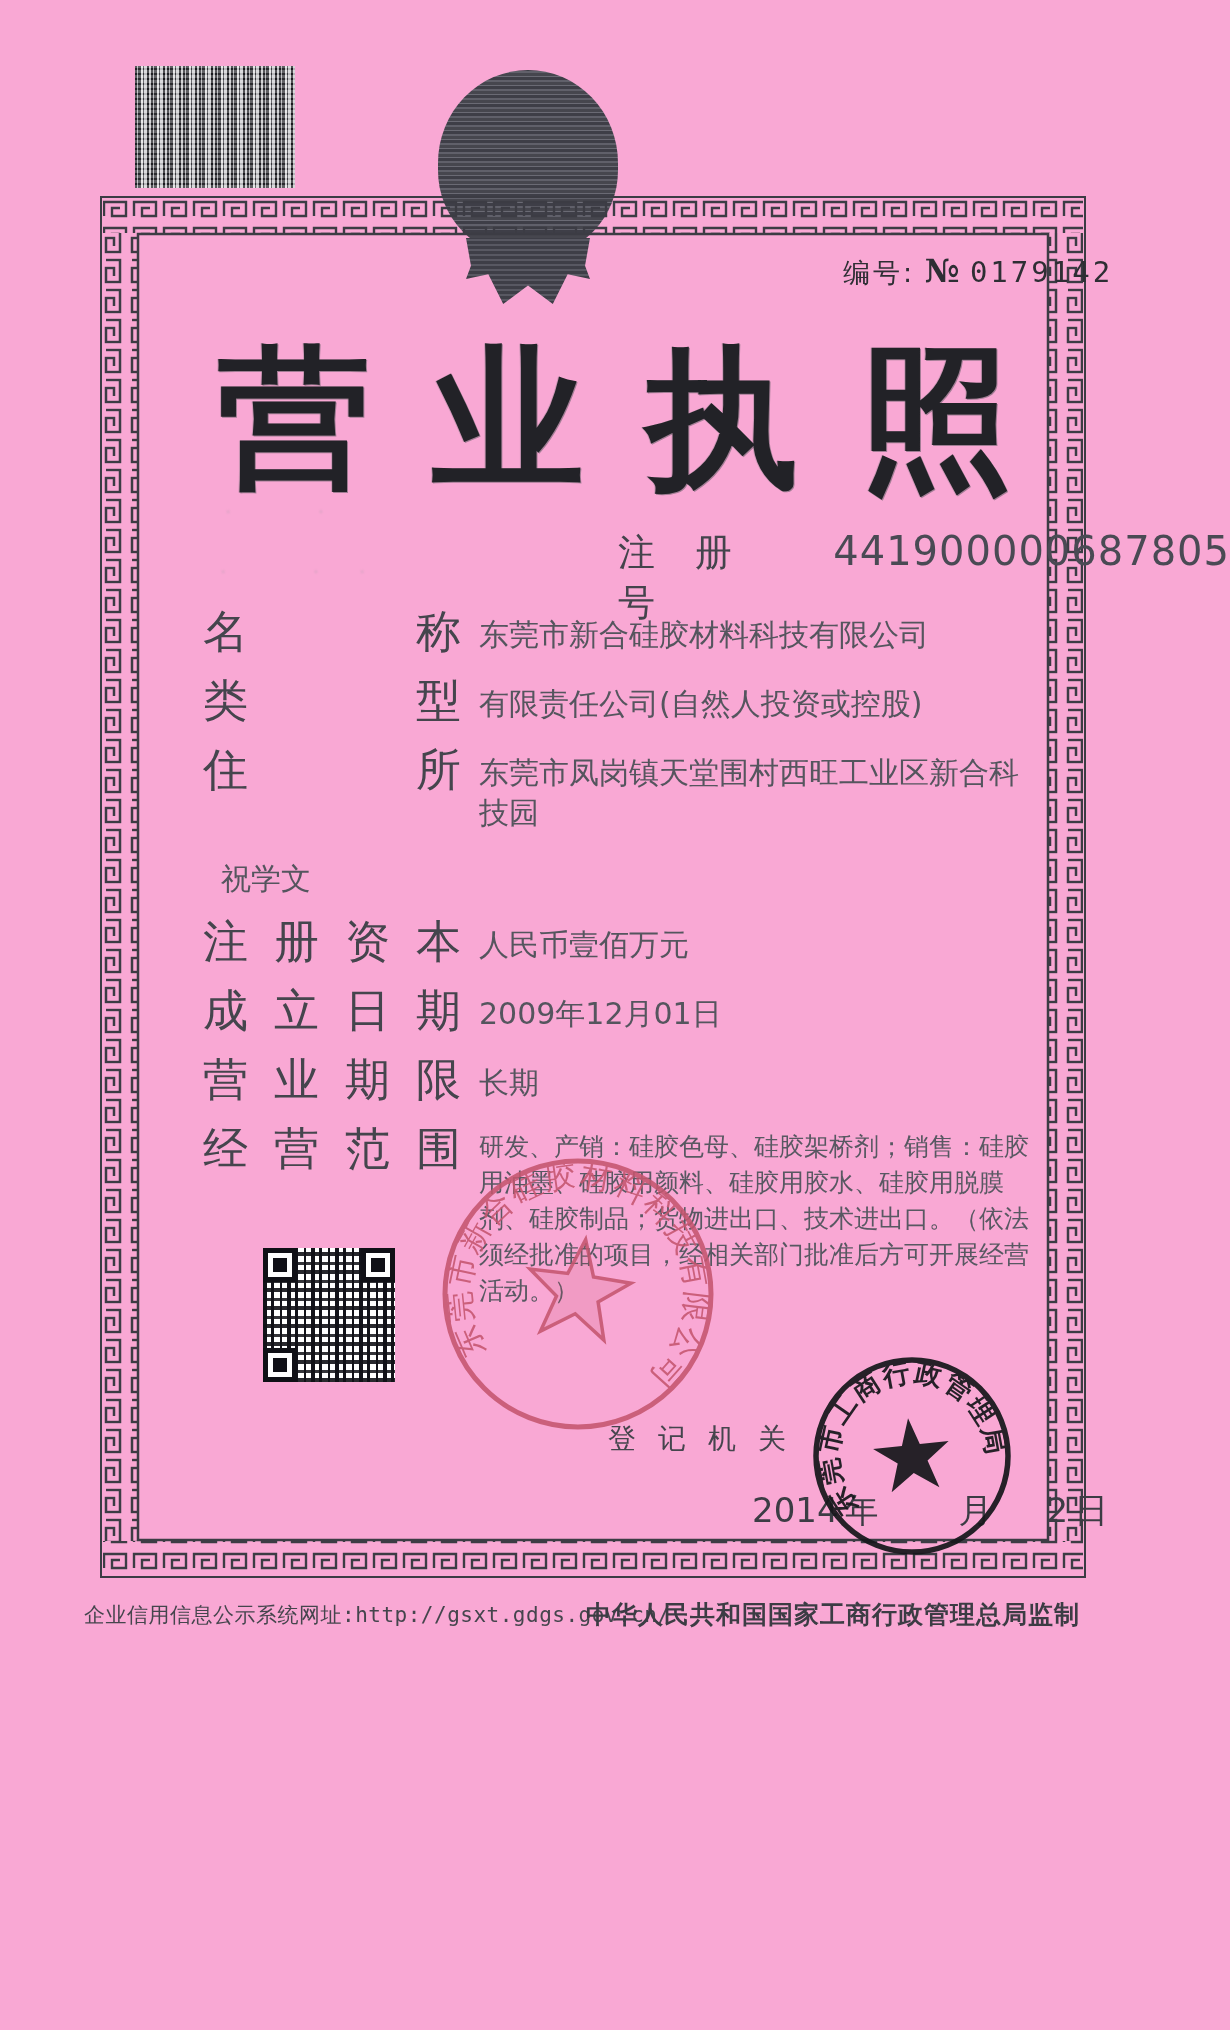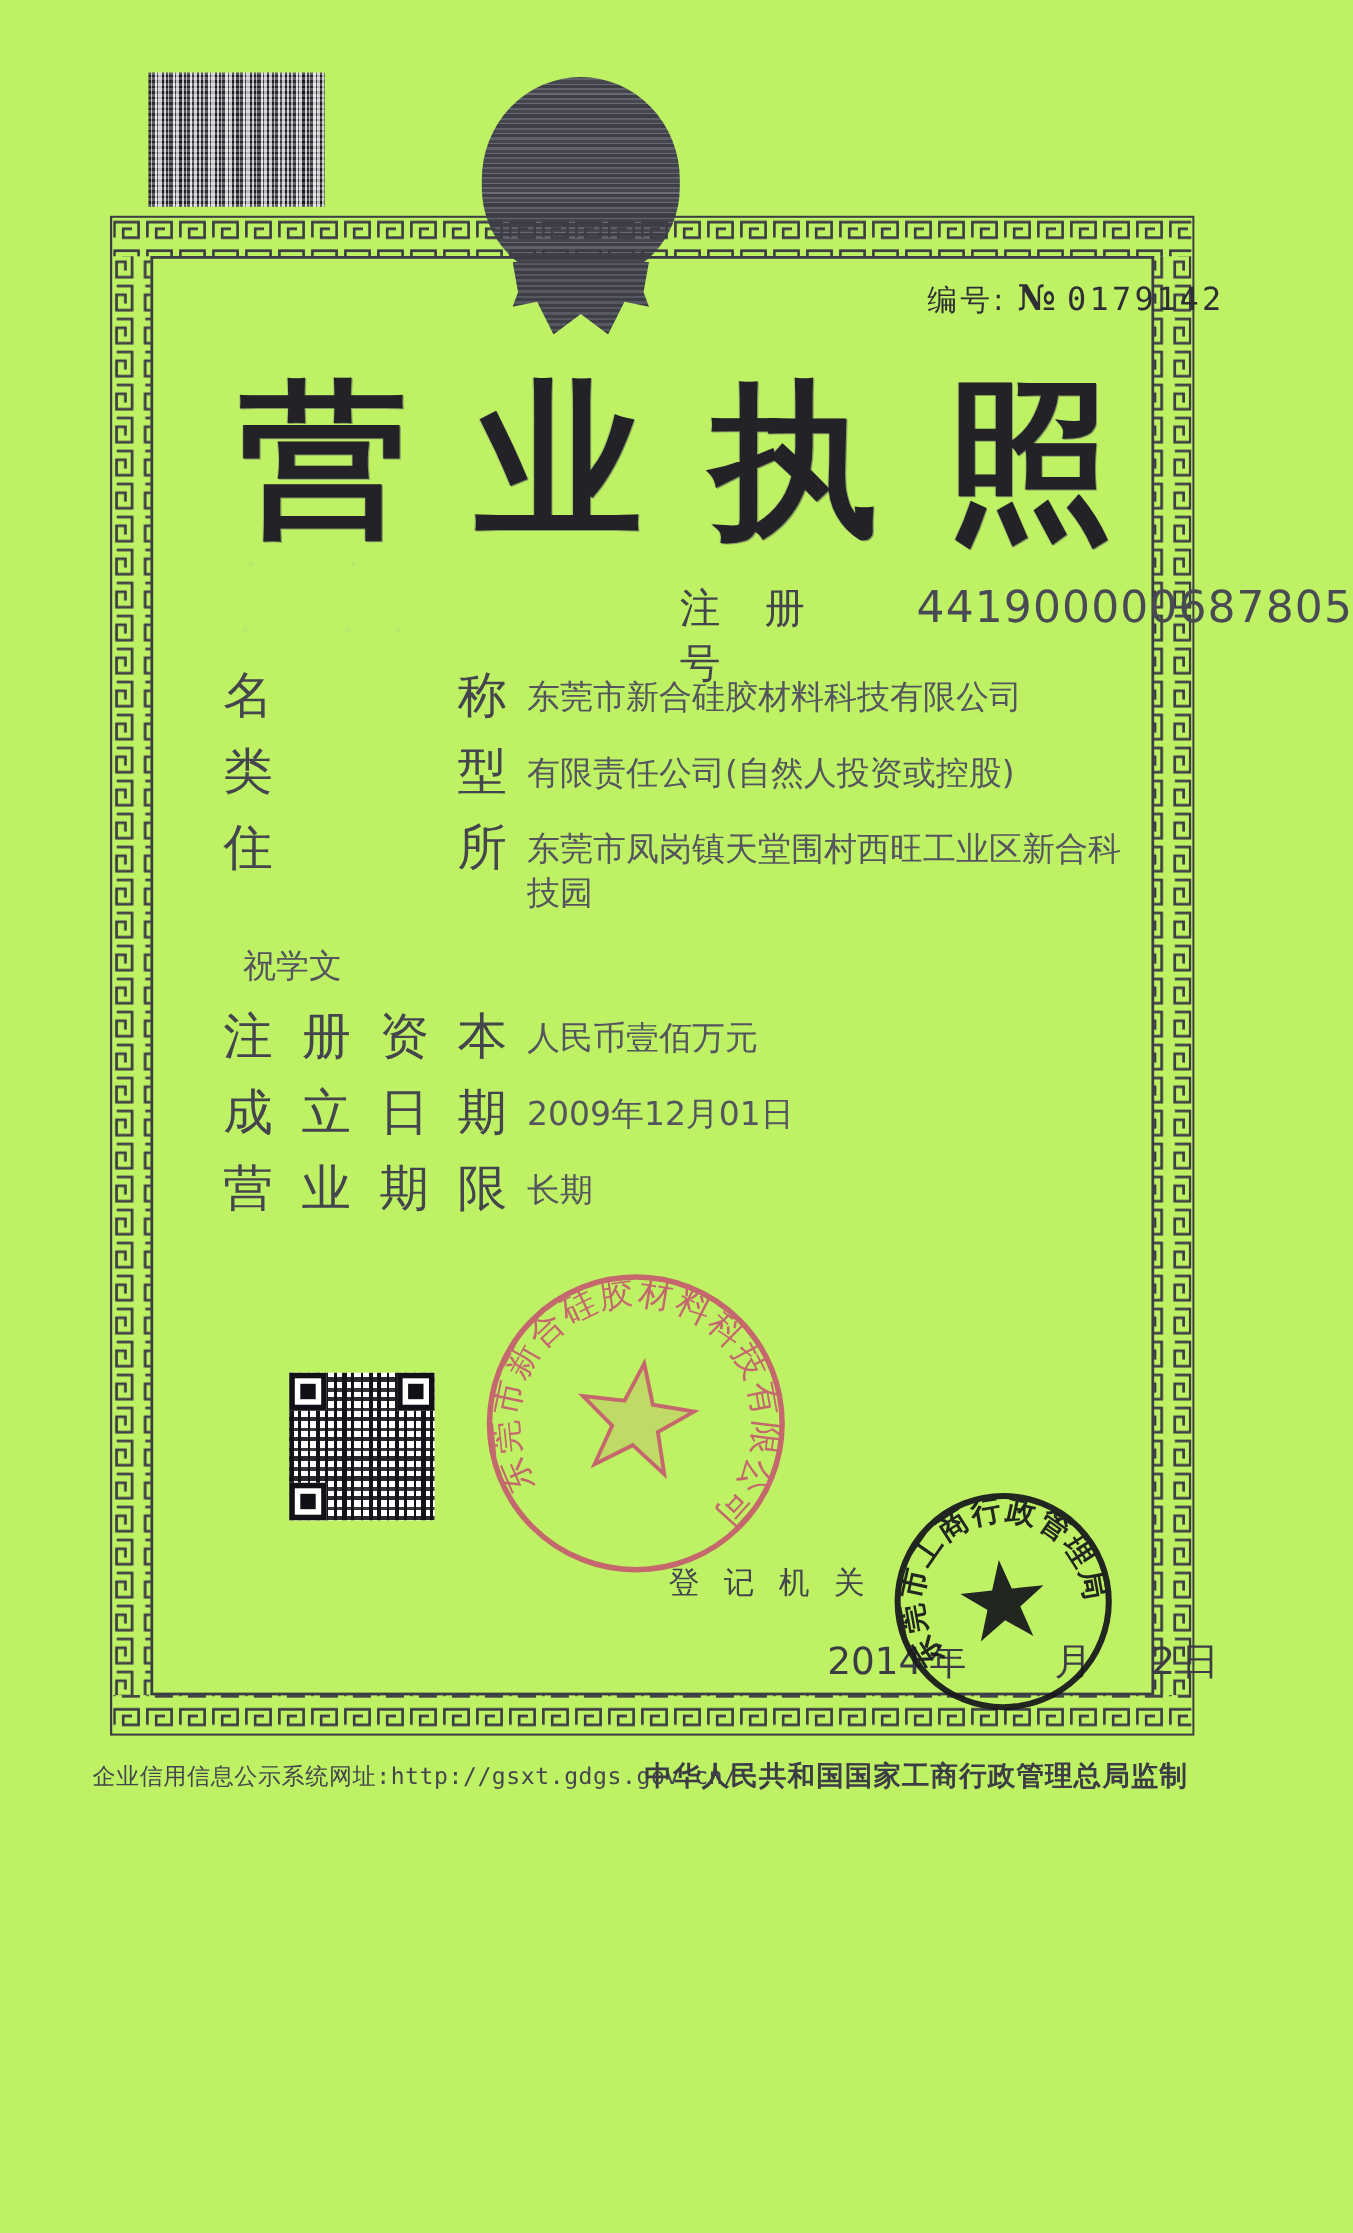--- a/index.html
+++ b/index.html
@@ -1,17 +1,17 @@
 <!DOCTYPE html>
 <html><head>
 <meta charset="utf-8">
 <style>
   * { margin:0; padding:0; box-sizing:border-box; }
   html,body { width:1230px; height:2030px; background:#ffffff; font-family:"DejaVu Sans", sans-serif; color:#3e3e46; overflow:hidden; }
-  .page { position:relative; width:1230px; height:2030px; background:#bef264; }
+  .page { position:relative; width:1230px; height:2030px; background:#f9a8d4; }
 
   
   .barcode { position:absolute; left:135px; top:66px; width:160px; height:122px;
     background:
       repeating-linear-gradient(0deg, rgba(255,255,255,0.25) 0 3px, rgba(0,0,0,0.12) 3px 5px),
       repeating-linear-gradient(90deg, #1c1c22 0 2px, #b9b9bd 2px 3px, #2a2a30 3px 6px, #e8e8ea 6px 8px, #3a3a40 8px 9px, #d5d5d8 9px 12px, #15151a 12px 14px, #cfcfd2 14px 16px);
     filter: contrast(0.95);
   }
 
   
@@ -148,20 +148,24 @@
       <div class="fvalue">人民币壹佰万元</div>
     </div>
     <div class="frow">
       <div class="flabel">成立日期</div>
       <div class="fvalue">2009年12月01日</div>
     </div>
     <div class="frow">
       <div class="flabel">营业期限</div>
       <div class="fvalue">长期</div>
     </div>
+    <div class="frow scope">
+      <div class="flabel">经营范围</div>
+      <div class="fvalue">研发、产销：硅胶色母、硅胶架桥剂；销售：硅胶用油墨、硅胶用颜料、硅胶用胶水、硅胶用脱膜剂、硅胶制品；货物进出口、技术进出口。（依法须经批准的项目，经相关部门批准后方可开展经营活动。）</div>
+    </div>
   </div>
 
   <div class="qr">
     <div class="qr-finder tl">
         <div></div>
       </div>
     <div class="qr-finder tr">
         <div></div>
       </div>
     <div class="qr-finder bl">

